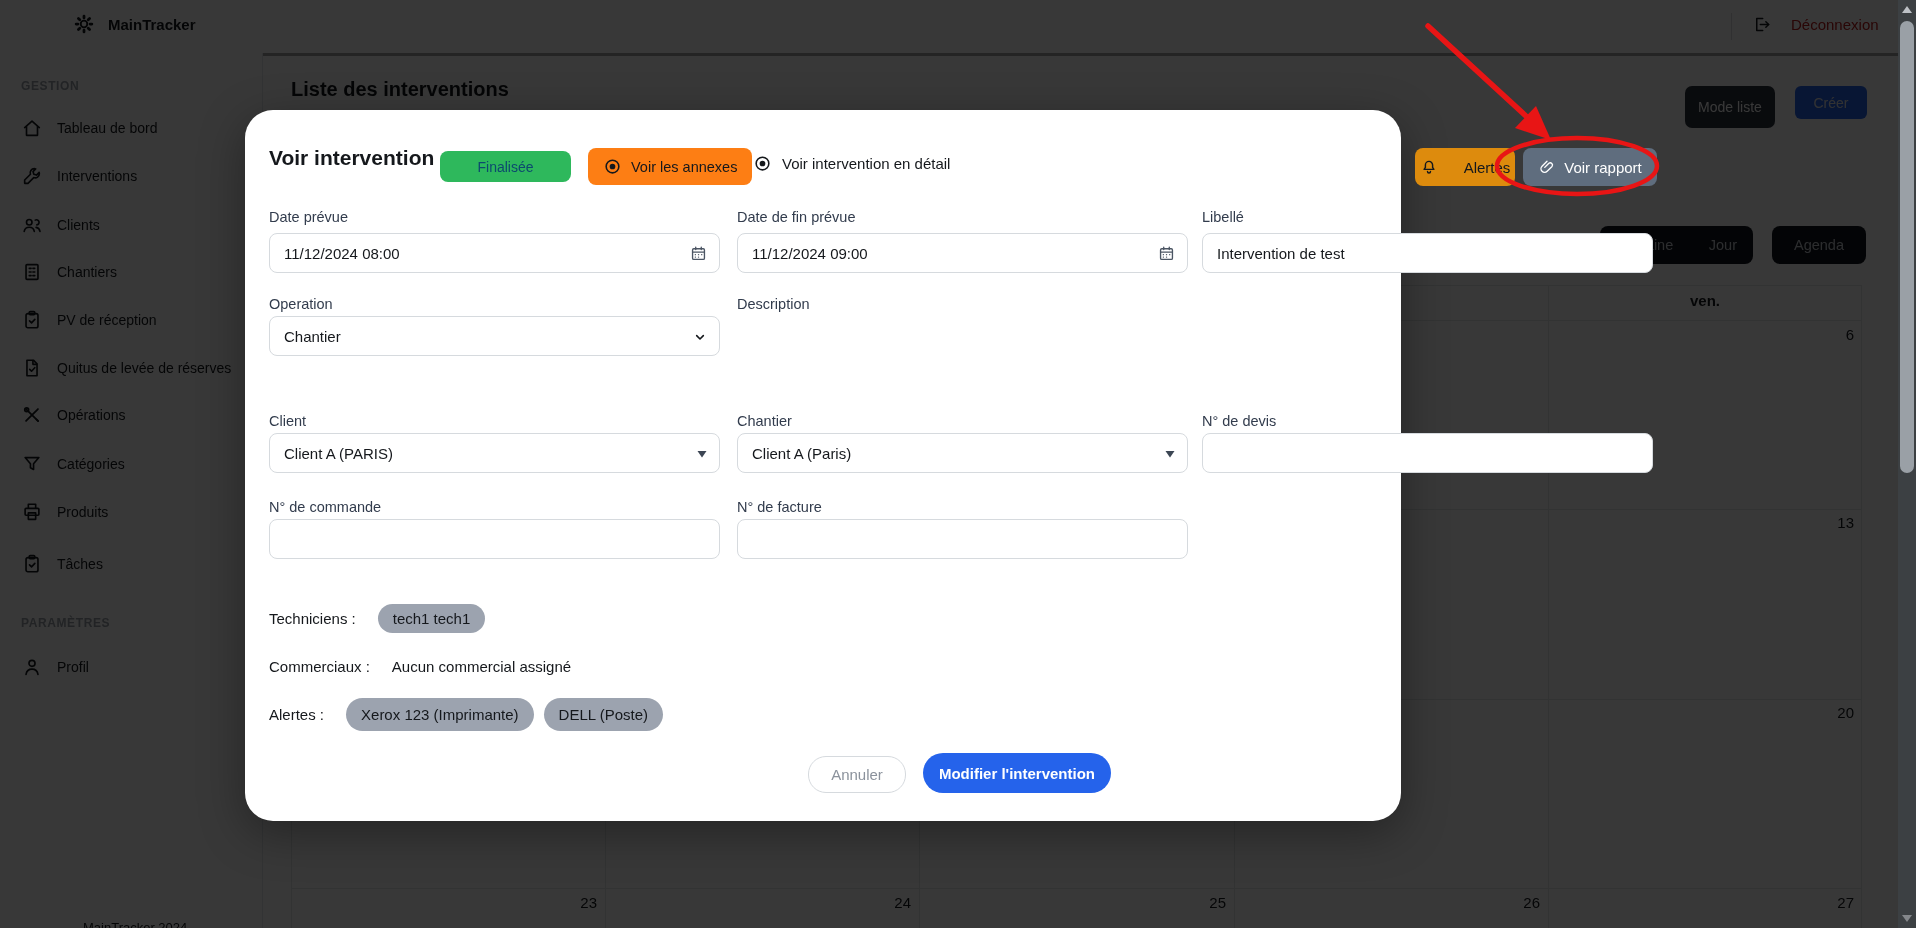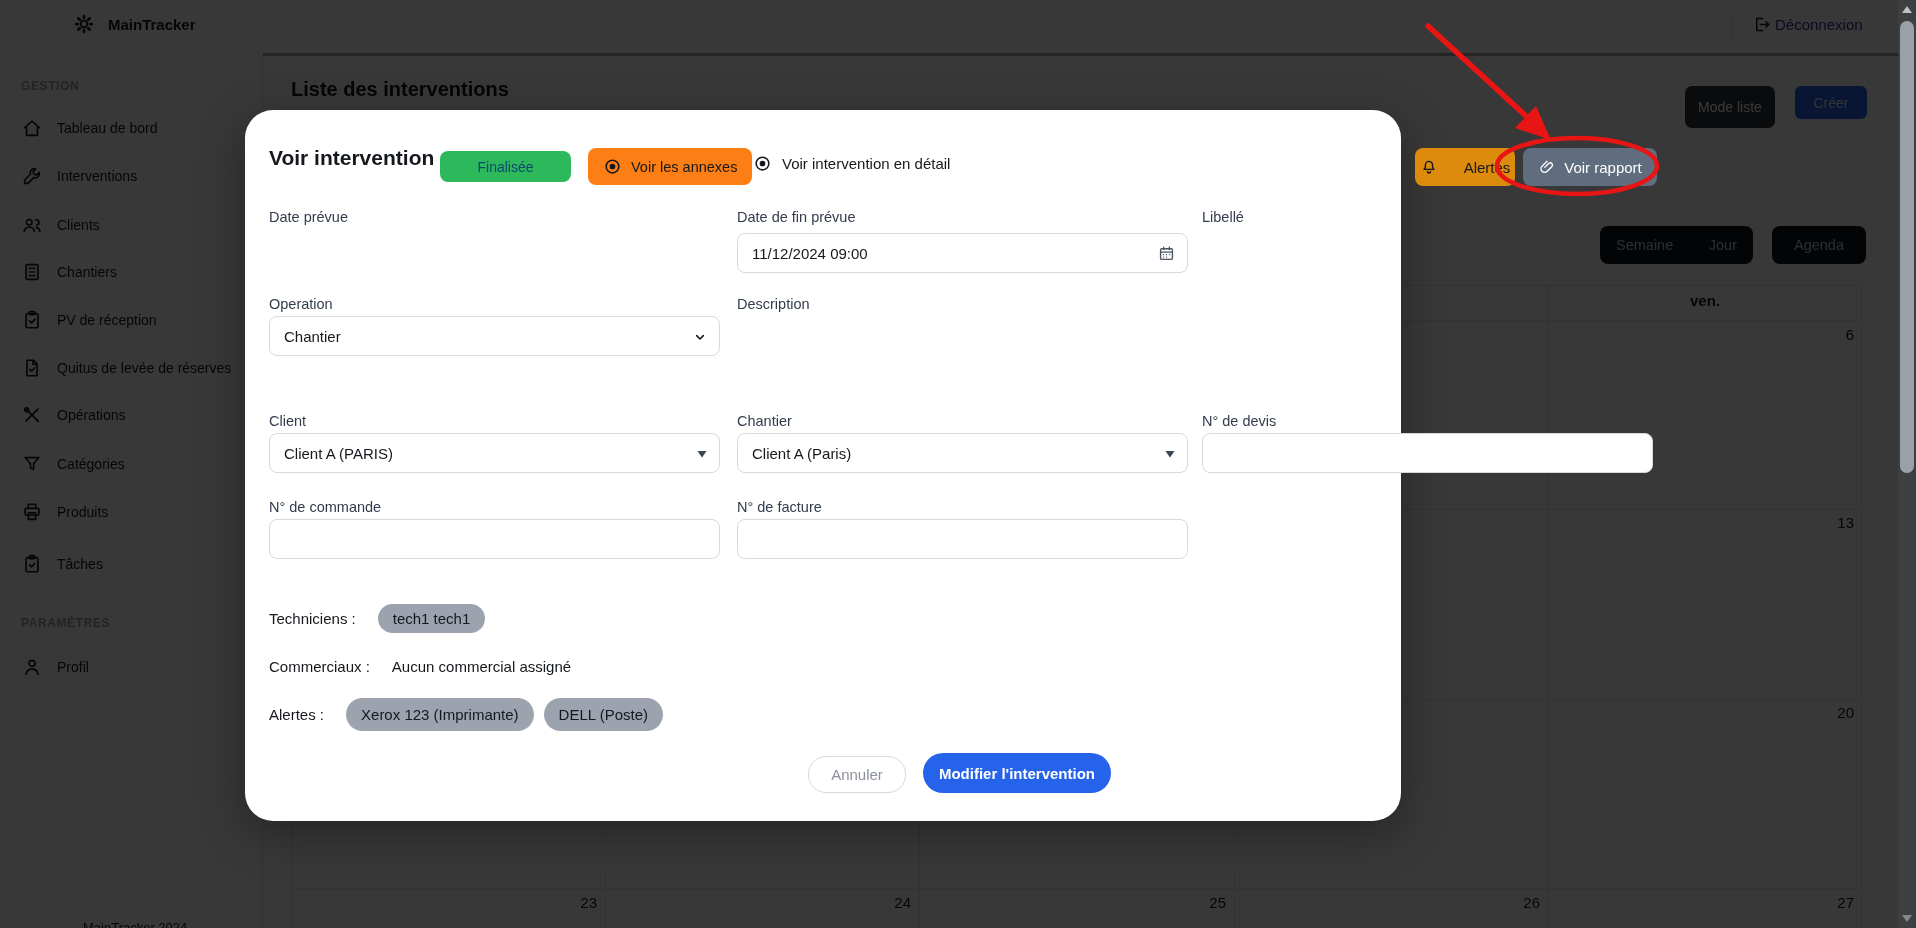--- a/index.html
+++ b/index.html
@@ -6,21 +6,21 @@
   body{
     width:1916px;height:928px;overflow:hidden;position:relative;
     font-family:"Liberation Sans",sans-serif;background:#fff;color:#15181c;
   }
   svg{display:block}
   
   .topbar{position:absolute;left:0;top:0;width:1916px;height:53px;background:#fff;border-bottom:3px solid #a3a3a3;}
   .brand{position:absolute;left:73px;top:13px;display:flex;align-items:center;gap:13px;}
   .brand-name{font-size:15px;font-weight:700;color:#15181c;}
   .top-divider{position:absolute;left:1731px;top:13px;width:1px;height:27px;background:#d9dce0;}
-  .logout{position:absolute;left:1752px;top:15px;display:flex;align-items:center;gap:4px;font-size:15px;color:#4c1d95;cursor:pointer;}
+  .logout{position:absolute;left:1752px;top:15px;display:flex;align-items:center;gap:20px;font-size:15px;color:#b91c1c;cursor:pointer;}
   .sidebar{position:absolute;left:0;top:53px;width:262px;height:875px;background:#fff;border-right:1px solid #e3e6ea;}
   .side-section{position:absolute;left:21px;font-size:12px;letter-spacing:.6px;color:#9aa1a9;font-weight:700;}
   .side-item{position:absolute;left:0;width:262px;height:26px;display:flex;align-items:center;gap:14px;padding-left:21px;box-sizing:border-box;cursor:pointer;}
   .side-item .slabel{font-size:14px;color:#15181c;white-space:nowrap;}
   .sicon{width:22px;height:22px;flex:0 0 22px;}
   .side-footer{position:absolute;left:83px;top:867px;font-size:13px;color:#15181c;white-space:nowrap;}
   .page-heading{position:absolute;left:291px;top:78px;font-size:20px;font-weight:700;color:#15181c;}
   .btn-dark{position:absolute;background:#2b333d;color:#fff;font-size:14px;border-radius:7px;display:flex;align-items:center;justify-content:center;cursor:pointer;}
   .btn-blue{position:absolute;background:#2563eb;color:#e5e5e5;font-size:14px;border-radius:6px;display:flex;align-items:center;justify-content:center;cursor:pointer;}
   .viewgroup{position:absolute;left:1600px;top:226px;width:153px;height:38px;background:#10151d;border-radius:8px;display:flex;align-items:center;justify-content:space-between;padding:0 16px;box-sizing:border-box;color:#c7ccd2;font-size:14.5px;}
@@ -286,30 +286,43 @@
           <path d="M9 12.5l5.5-5.5a3 3 0 0 1 4.2 4.2l-6.5 6.5a4.8 4.8 0 0 1-6.8-6.8L12 4.3"></path>
         </svg>
     </span>
     <span>Voir rapport</span>
   </div>
 
   <div class="f-label" style="left:24px;top:99px">Date prévue</div>
   <div class="f-label" style="left:492px;top:99px">Date de fin prévue</div>
   <div class="f-label" style="left:957px;top:99px">Libellé</div>
 
+  <div class="f-input" style="left:24px;top:123px">
+    <span>11/12/2024 08:00</span>
+    <span class="in-icon">
+      <svg viewBox="0 0 24 24" fill="none" stroke="#4b5563" stroke-width="1.7" stroke-linecap="round">
+          <rect x="4.5" y="6" width="15" height="13.5" rx="1.5"></rect>
+          <path d="M4.5 10.2h15M8.5 4v3M15.5 4v3"></path>
+          <path d="M8 13.5h.1M12 13.5h.1M16 13.5h.1M8 16.5h.1M12 16.5h.1"></path>
+        </svg>
+    </span>
+  </div>
   <div class="f-input" style="left:492px;top:123px">
     <span>11/12/2024 09:00</span>
     <span class="in-icon">
       <svg viewBox="0 0 24 24" fill="none" stroke="#4b5563" stroke-width="1.7" stroke-linecap="round">
           <rect x="4.5" y="6" width="15" height="13.5" rx="1.5"></rect>
           <path d="M4.5 10.2h15M8.5 4v3M15.5 4v3"></path>
           <path d="M8 13.5h.1M12 13.5h.1M16 13.5h.1M8 16.5h.1M12 16.5h.1"></path>
         </svg>
     </span>
   </div>
+  <div class="f-input" style="left:957px;top:123px">
+    <span>Intervention de test</span>
+  </div>
 
   <div class="f-label" style="left:24px;top:186px">Operation</div>
   <div class="f-label" style="left:492px;top:186px">Description</div>
 
   <div class="f-input" style="left:24px;top:206px">
     <span>Chantier</span>
     <span class="in-icon" style="top:12px;width:16px;height:16px">
       <svg viewBox="0 0 24 24" fill="none" stroke="#15181c" stroke-width="2.4" stroke-linecap="round" stroke-linejoin="round">
           <path d="m7 10 5 5 5-5"></path>
         </svg>

